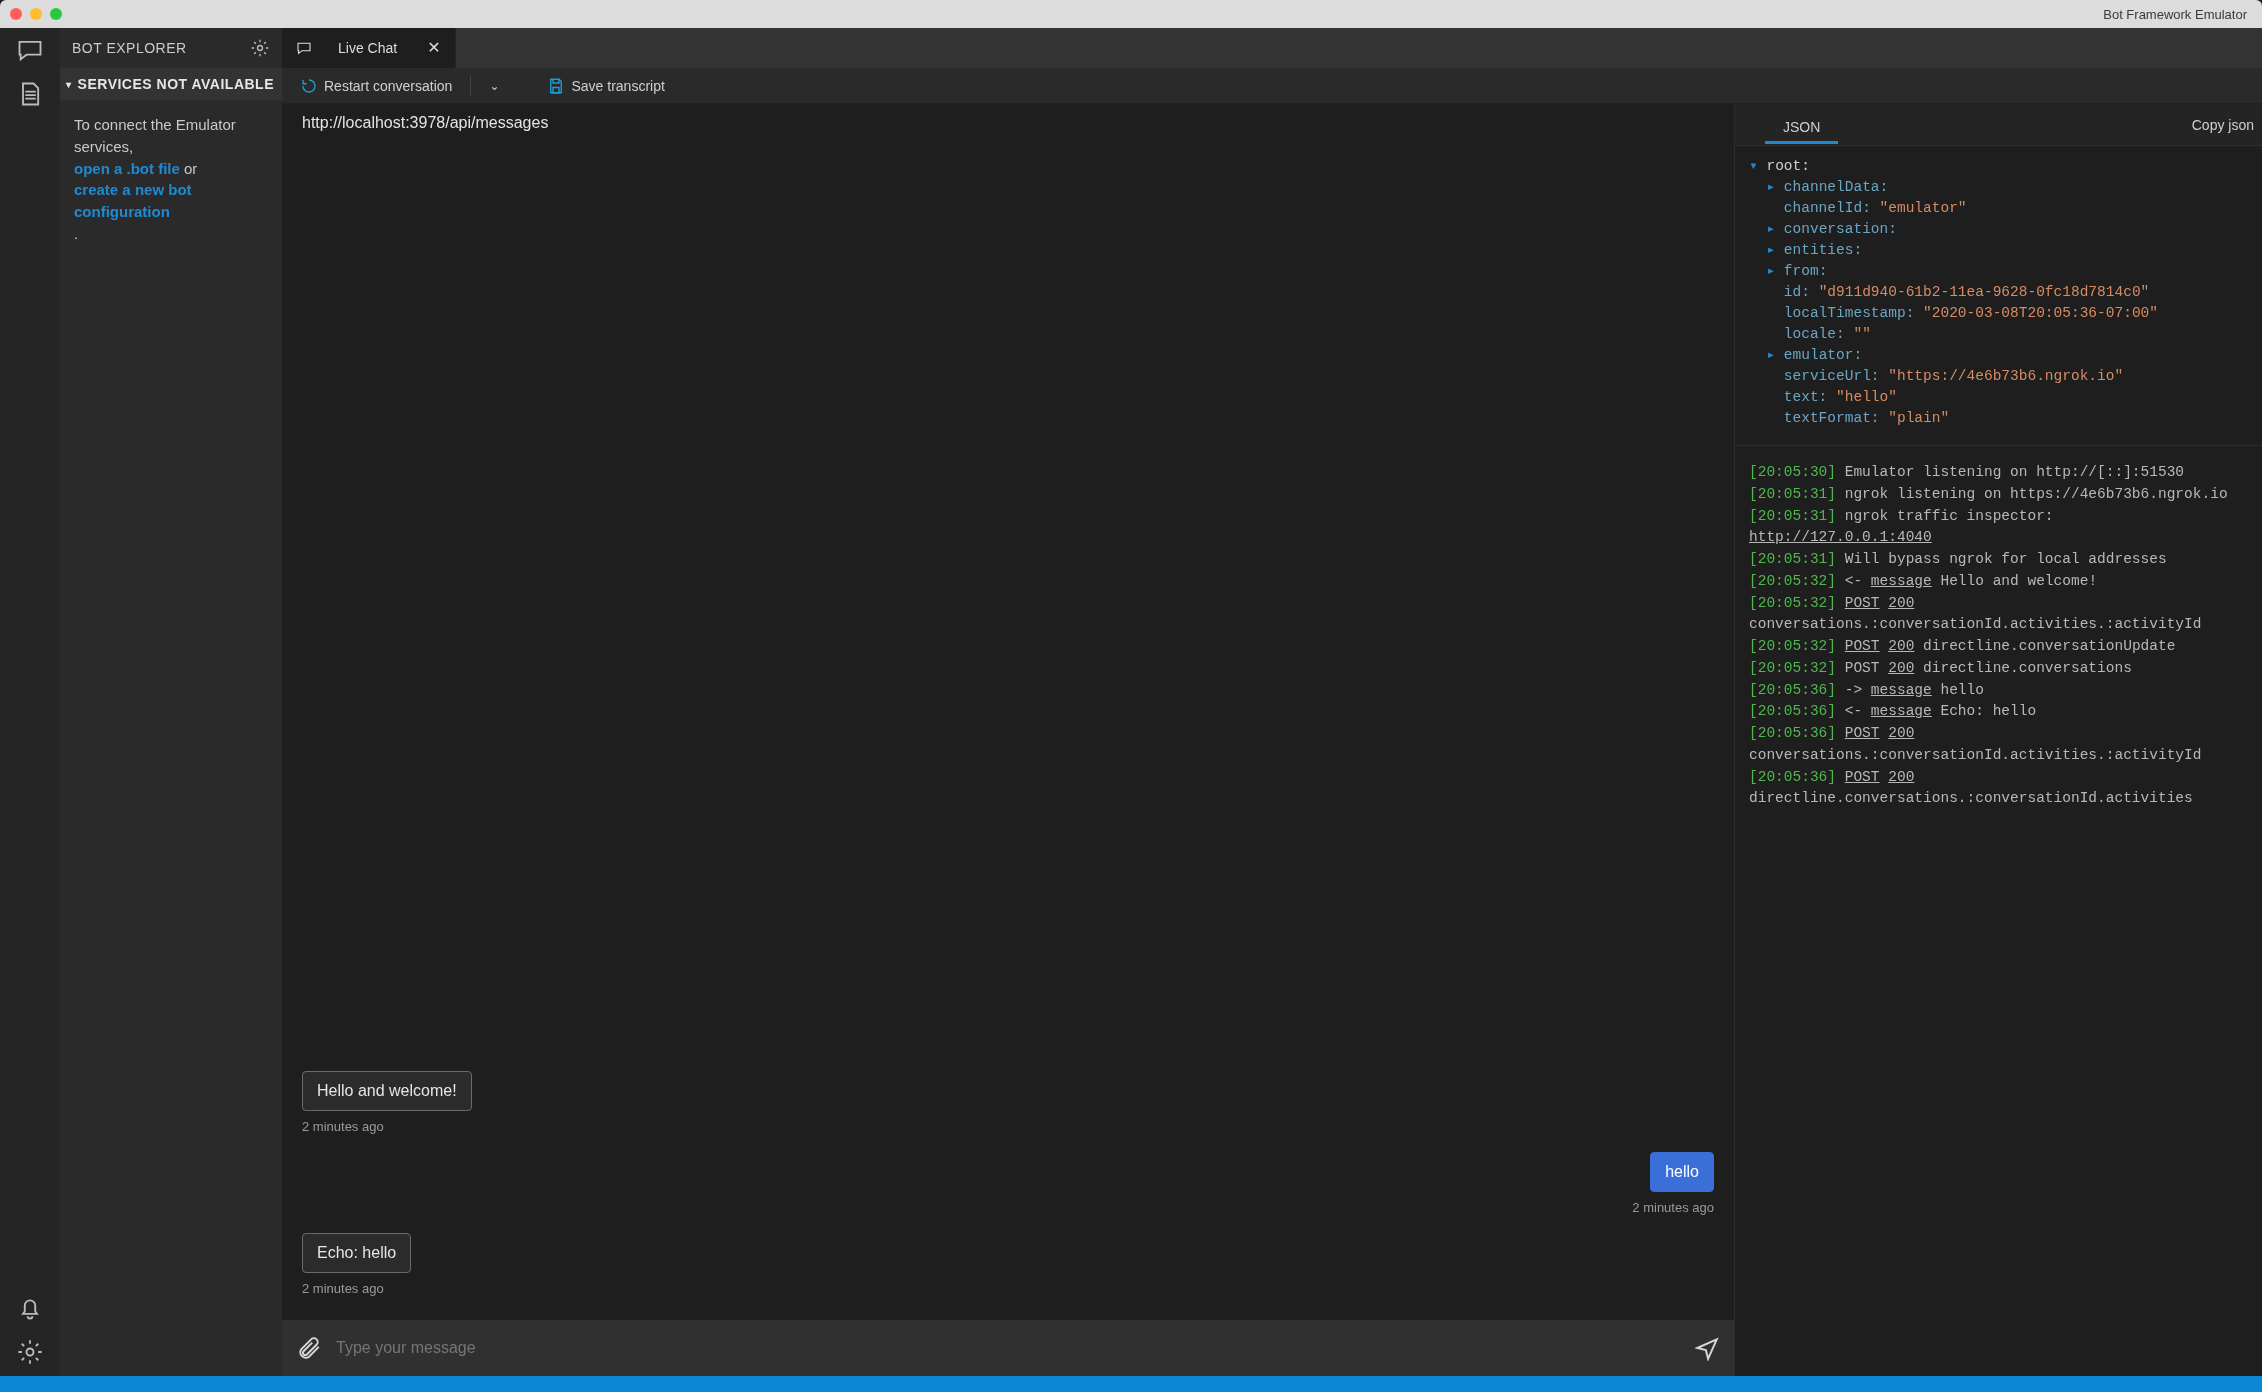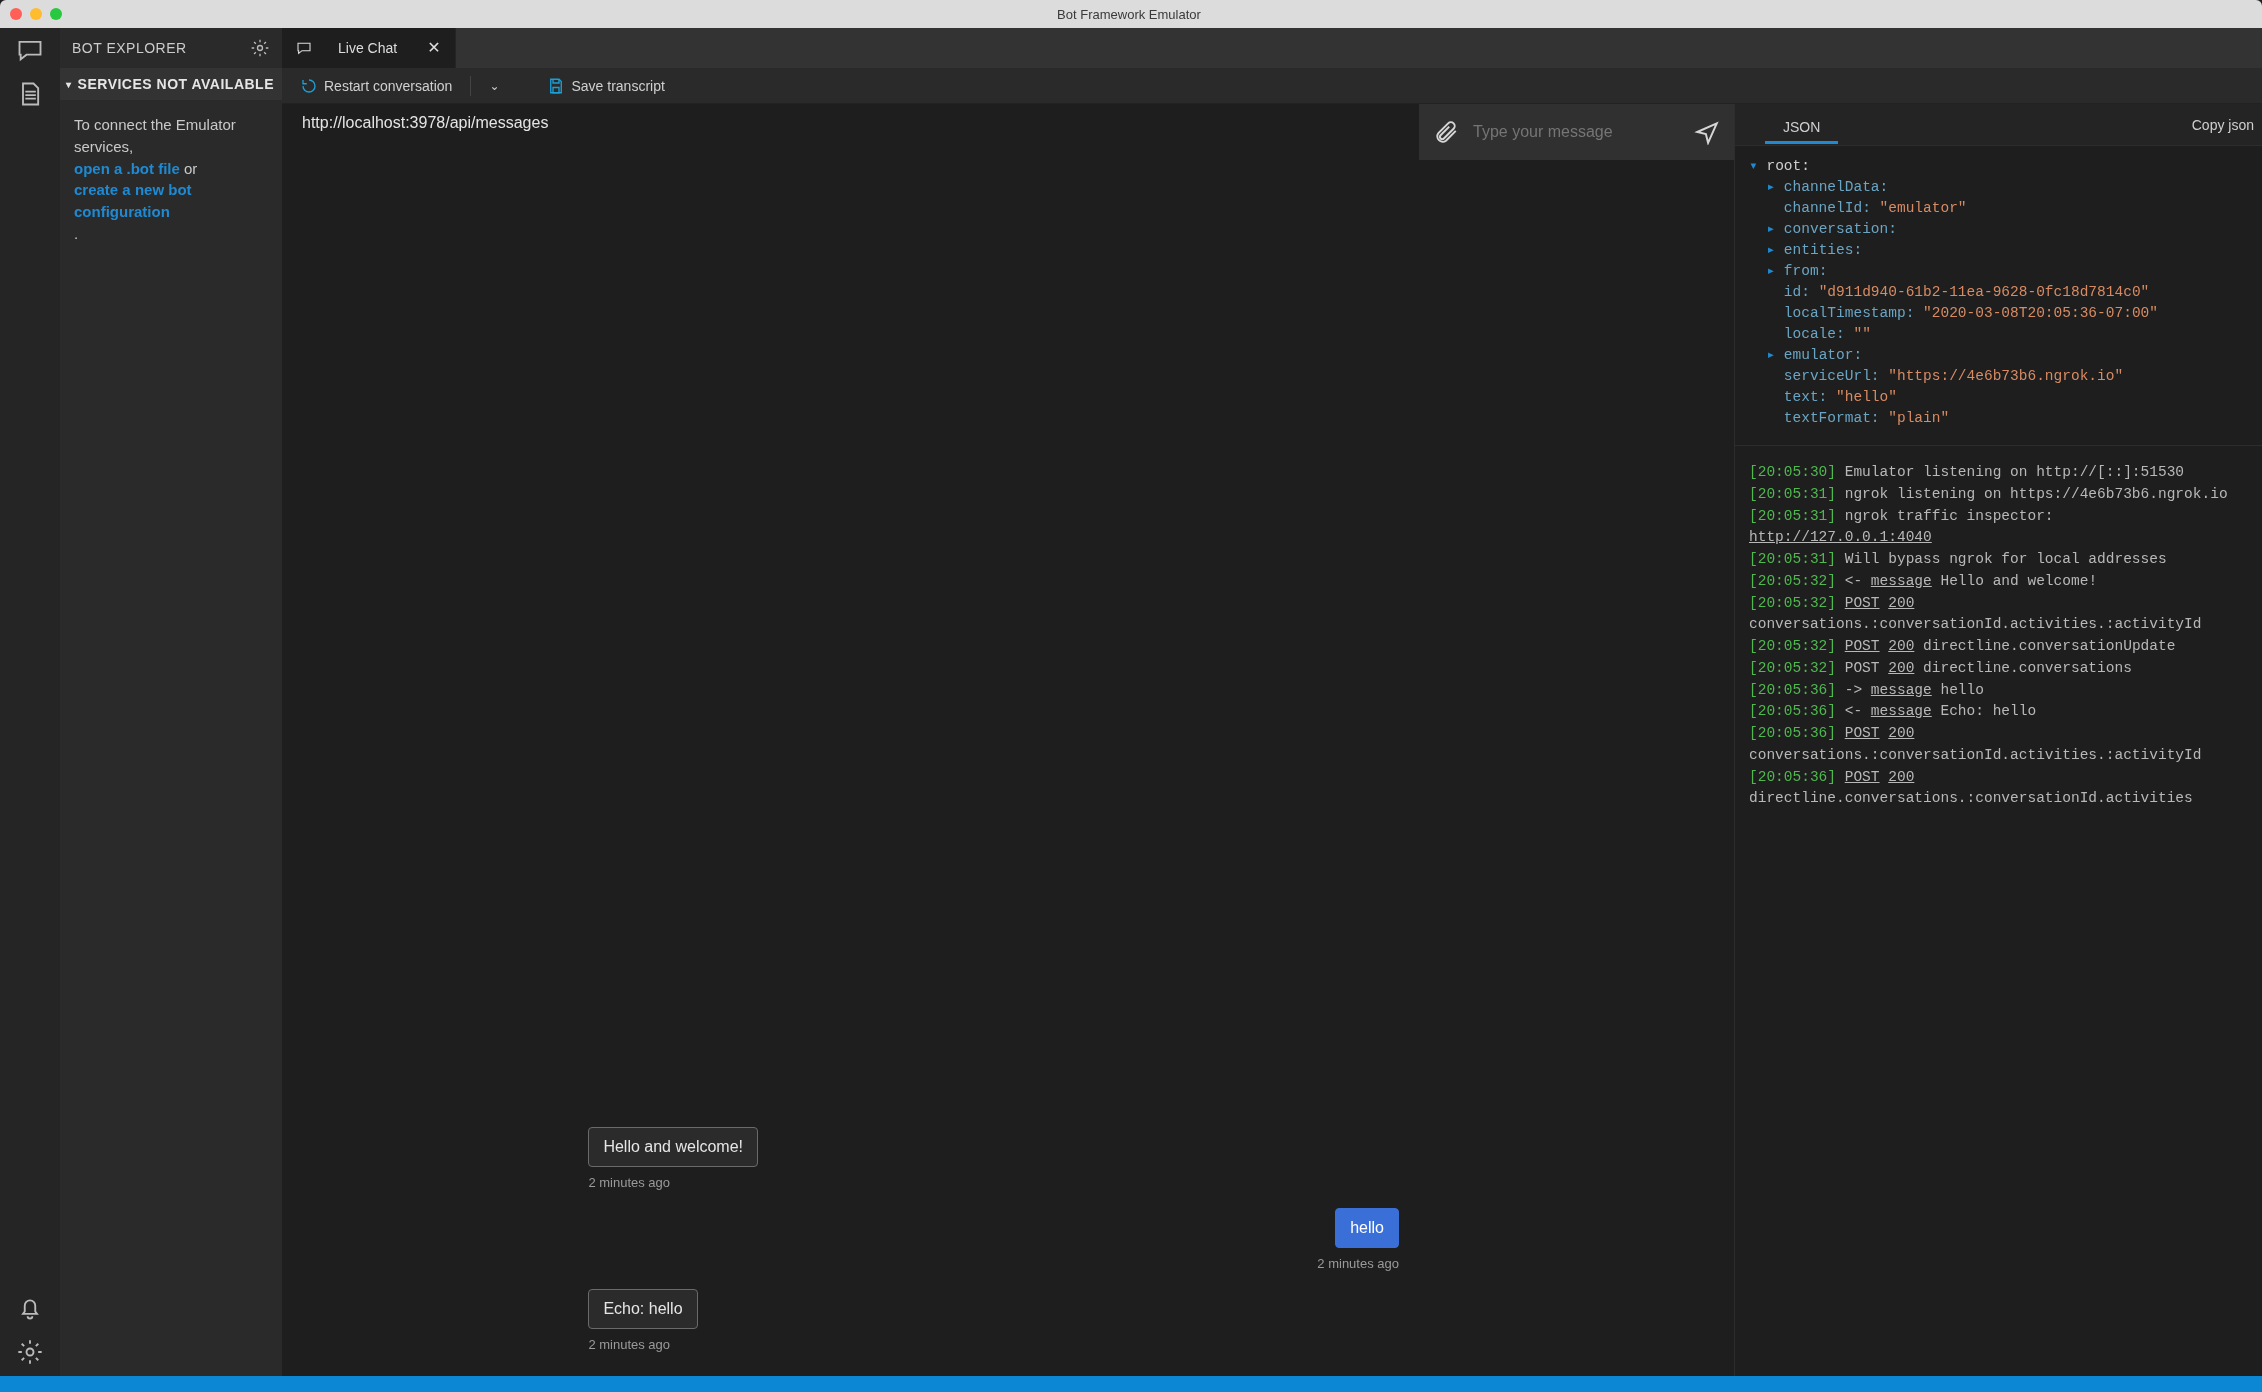--- a/index.html
+++ b/index.html
@@ -19,21 +19,21 @@
     position: relative;
     border-top-left-radius: 6px;
     border-top-right-radius: 6px;
   }
   .traffic { display: flex; gap: 8px; padding-left: 10px; }
   .traffic span { width: 12px; height: 12px; border-radius: 50%; display: block; }
   .t-close { background: #ff5f57; }
   .t-min { background: #febc2e; }
   .t-max { background: #28c840; }
   .titlebar-title {
-    position: absolute; left: 0; right: 4px; text-align: center;
+    position: absolute; left: 0; right: 15px; text-align: right;
     color: #3a3a3a; font-size: 13px; pointer-events: none;
   }
   .body { flex: 1; display: flex; min-height: 0; }
   .rail {
     width: 60px; background: #252525; display: flex; flex-direction: column; align-items: center;
     padding-top: 8px; gap: 16px;
   }
   .rail-spacer { flex: 1; }
   .rail-icon { width: 28px; height: 28px; color: #bbb; display: flex; align-items: center; justify-content: center; }
   .rail-icon svg { width: 100%; height: 100%; }
@@ -64,21 +64,21 @@
   .toolbar {
     height: 36px; display: flex; align-items: center; gap: 18px; padding: 0 18px;
     background: #2a2a2a; border-bottom: 1px solid #222; color: #d0d0d0;
   }
   .tb-btn { display: flex; align-items: center; gap: 6px; cursor: pointer; }
   .tb-btn svg { width: 18px; height: 18px; }
   .accent { color: #1aa0d8; }
   .divider { width: 1px; height: 20px; background: #444; }
   .chev { font-size: 12px; color: #ccc; }
   .workspace { flex: 1; display: flex; min-height: 0; }
-  .chat { flex: 1; display: flex; flex-direction: row; min-width: 0; border-right: 1px solid #2d2d2d; }
+  .chat { flex: 1; display: flex; flex-direction: column; min-width: 0; border-right: 1px solid #2d2d2d; }
   .endpoint {
     padding: 10px 20px; color: #e4e4e4; font-size: 16px;
   }
   .chat-msgs { flex: 1; padding: 10px 20px 6px 20px; display: flex; flex-direction: column; justify-content: flex-end; }
   .msg-row { display: flex; margin-bottom: 4px; }
   .msg-row.me { justify-content: flex-end; }
   .bubble {
     border: 1px solid #6a6a6a; border-radius: 4px; padding: 10px 14px; color: #e6e6e6; background: #2b2b2b;
     font-size: 16px; max-width: 70%;
   }

